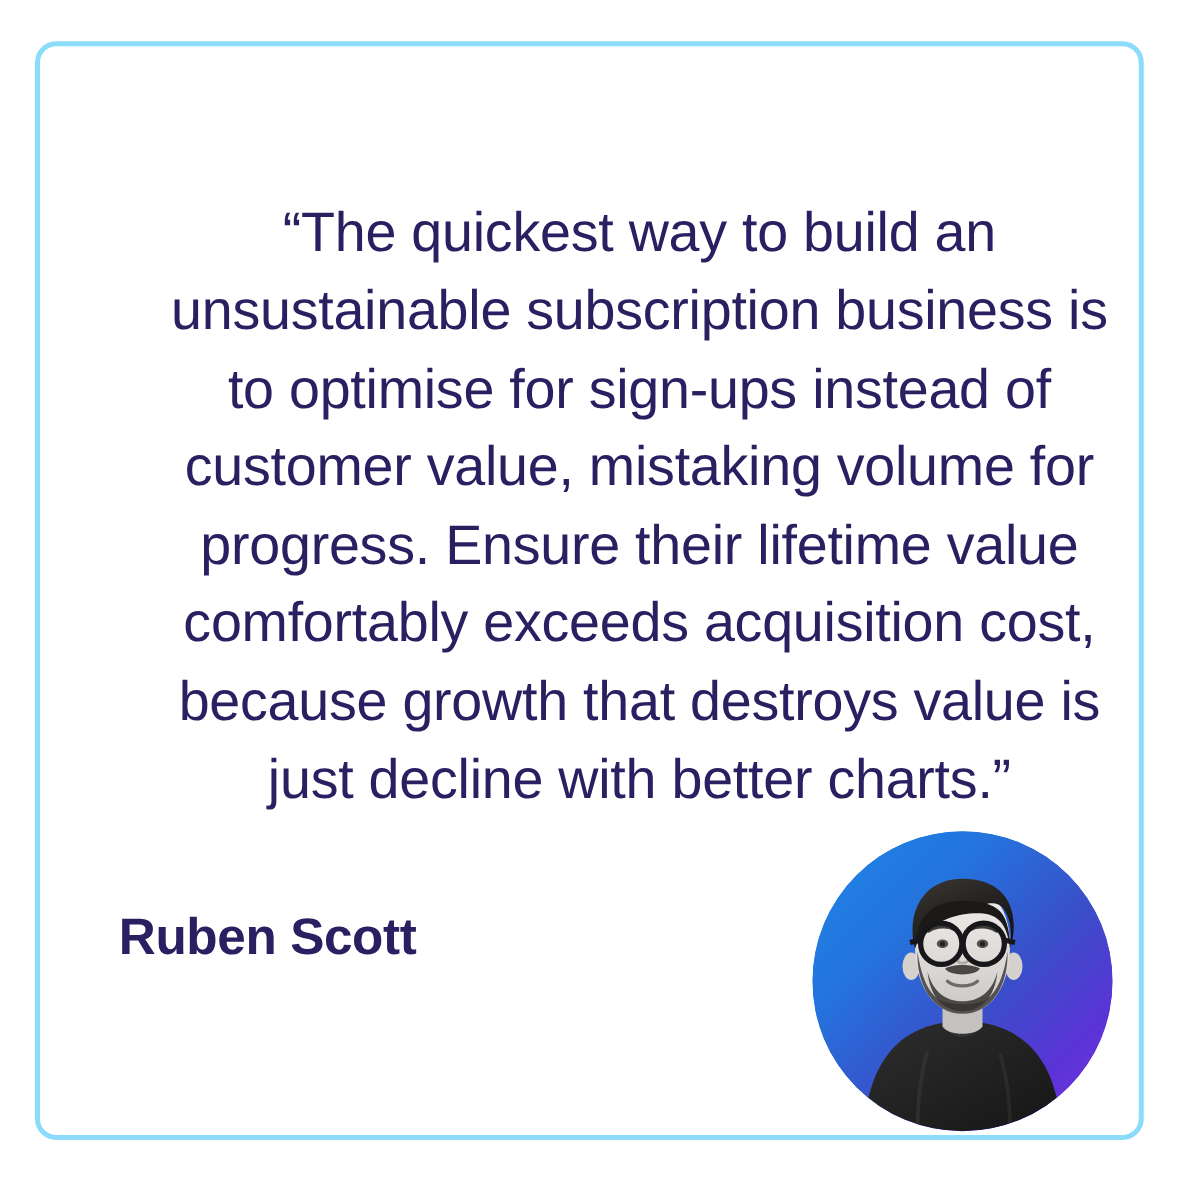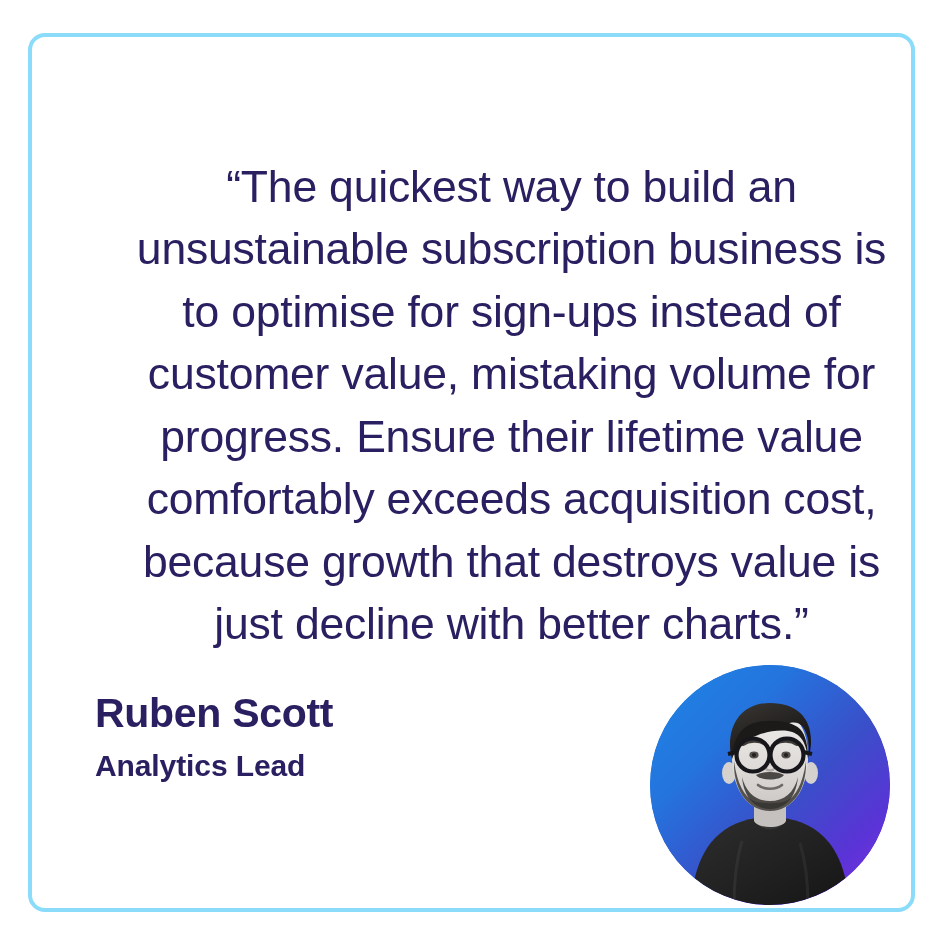--- a/index.html
+++ b/index.html
@@ -104,21 +104,20 @@
 <body>
 
 <div id="testimonial-root">
 
   <div id="quote-card">
 
     <blockquote id="quote-text">“The quickest way to build an unsustainable subscription business is to optimise for sign-ups instead of customer value, mistaking volume for progress. Ensure their lifetime value comfortably exceeds acquisition cost, because growth that destroys value is just decline with better charts.”</blockquote>
 
     <div id="attribution">
       <div id="author-name">Ruben Scott</div>
-      <div id="author-role">Analytics Lead</div>
     </div>
 
     <div id="avatar">
       <svg viewBox="0 0 240 240" xmlns="http://www.w3.org/2000/svg">
         <defs>
           <linearGradient id="avatarBg" x1="0" y1="0" x2="1" y2="1">
             <stop offset="0%" stop-color="#1e86e6"></stop>
             <stop offset="30%" stop-color="#2474dd"></stop>
             <stop offset="58%" stop-color="#3a4ec9"></stop>
             <stop offset="80%" stop-color="#5a33d6"></stop>

